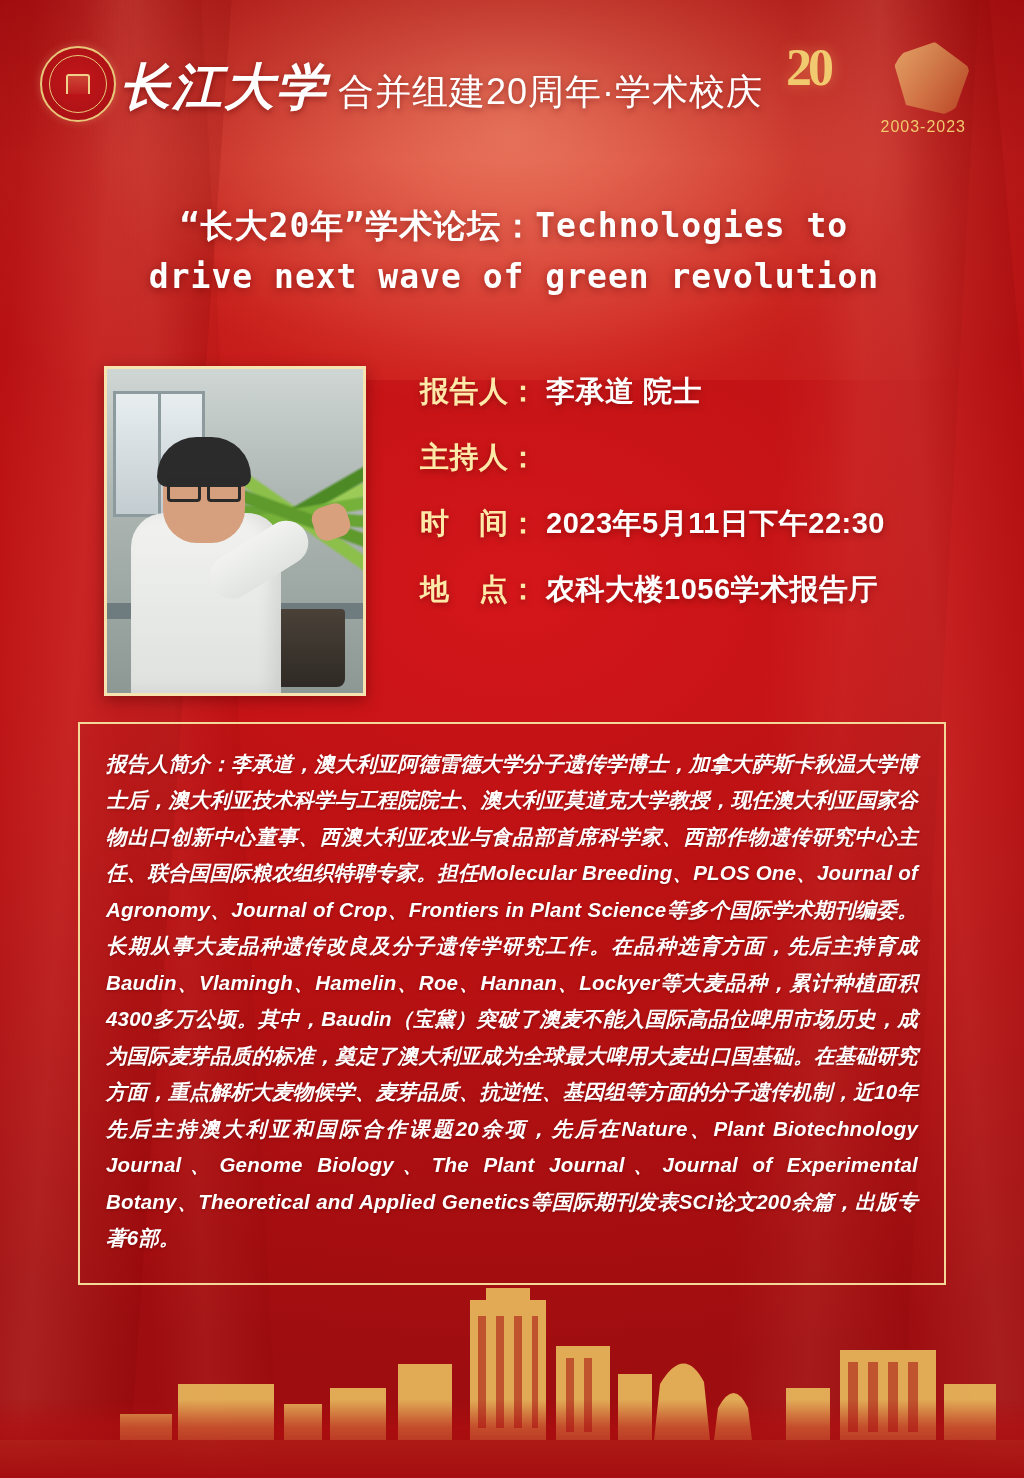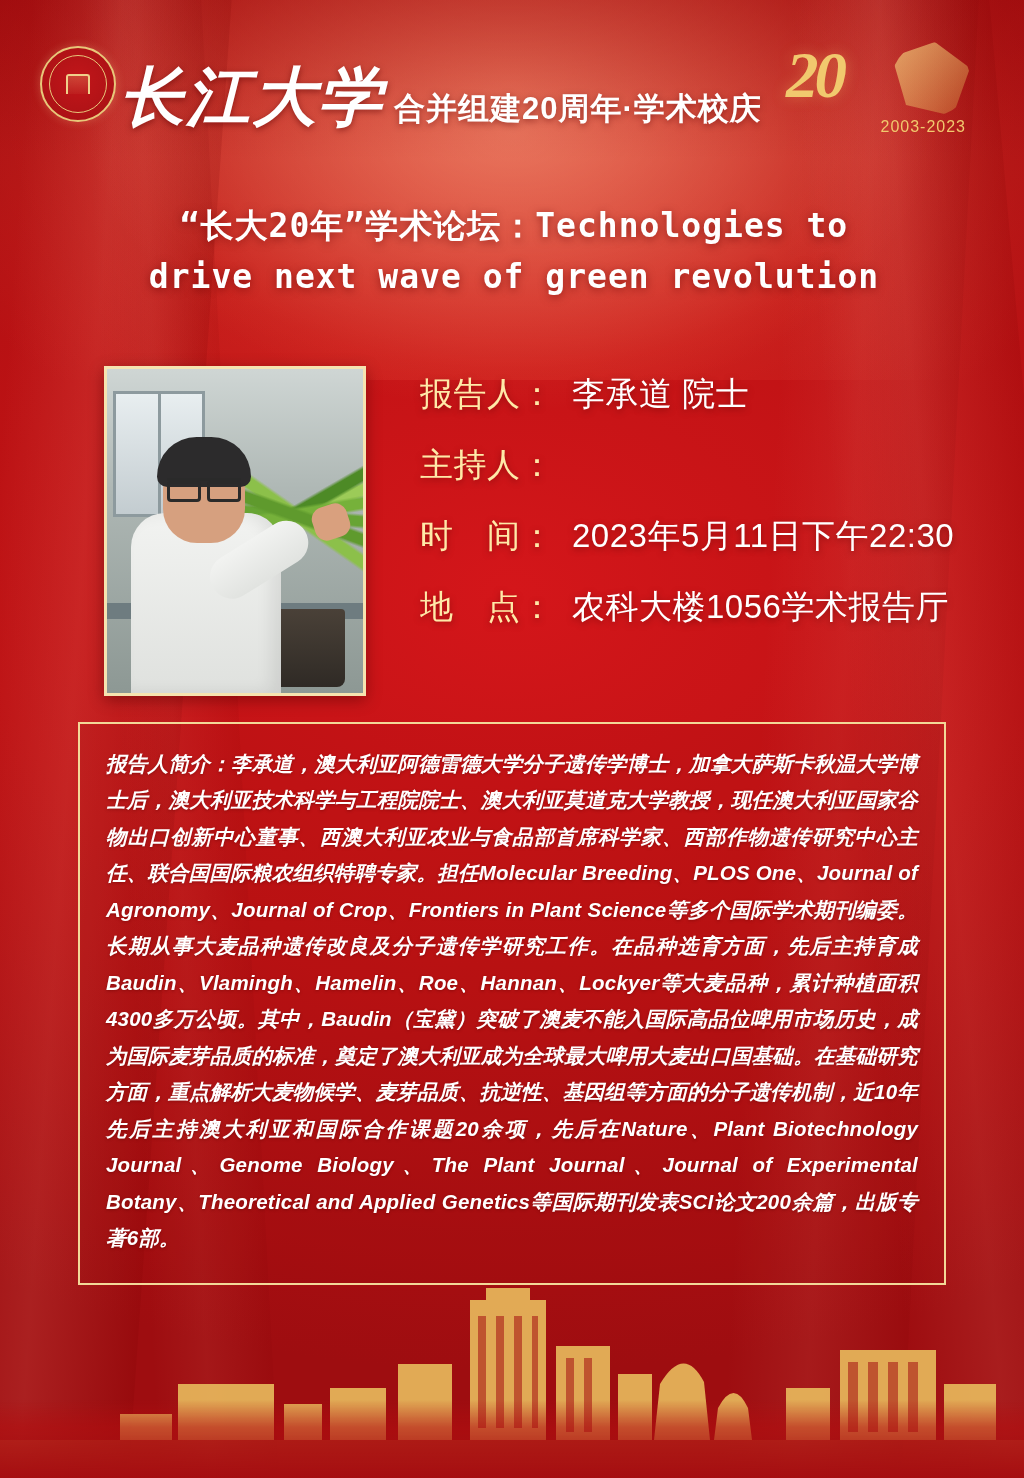--- a/index.html
+++ b/index.html
@@ -99,48 +99,47 @@
     position: absolute;
     left: 120px;
     top: 16px;
     display: flex;
     align-items: baseline;
     color: #ffffff;
     white-space: nowrap;
   }
   .header-title .cn-name {
     font-family: Liberation Serif, serif;
-    font-size: 64px;
+    font-size: 50px;
     font-weight: 700;
     font-style: italic;
     letter-spacing: 2px;
     text-shadow: 0 2px 6px rgba(90,0,0,.55);
   }
   .header-title .sub {
-    font-size: 31px;
-    font-weight: 700;
+    font-size: 36px;
+    font-weight: 400;
     margin-left: 10px;
     letter-spacing: 1px;
     text-shadow: 0 2px 6px rgba(90,0,0,.5);
   }
   .anniv-mark {
     position: absolute;
     right: 48px;
     top: -2px;
     width: 190px;
     height: 108px;
     color: #f3cf7d;
   }
   .anniv-mark .num {
     position: absolute;
     left: 0; top: 2px;
     font-family: "Liberation Serif", "DejaVu Serif", serif;
-    font-size: 65px;
+    font-size: 52px;
     font-weight: 700;
-    font-style: italic;
     letter-spacing: -4px;
     color: #f1c96e;
     text-shadow: 0 0 14px rgba(255,210,120,.35);
   }
   .anniv-mark .years {
     position: absolute;
     right: 10px;
     bottom: 8px;
     font-size: 16px;
     letter-spacing: 1px;
@@ -288,28 +287,28 @@
     position: absolute;
     left: 420px;
     top: 372px;
     right: 40px;
     color: #ffe9a8;
   }
   .info-row {
     display: flex;
     align-items: baseline;
     margin-bottom: 26px;
-    font-size: 33px;
-    font-weight: 400;
+    font-size: 29px;
+    font-weight: 700;
     letter-spacing: .5px;
     text-shadow: 0 2px 6px rgba(90,0,0,.5);
     white-space: nowrap;
   }
   .info-row .lbl { color: #ffe9a8; }
-  .info-row .val { color: #ffffff; margin-left: 18px; }
+  .info-row .val { color: #ffffff; margin-left: 8px; }
 
   
   .bio {
     position: absolute;
     left: 78px;
     top: 722px;
     width: 868px;
     padding: 22px 26px 26px 26px;
     box-sizing: border-box;
     border: 2px solid #f3d898;

